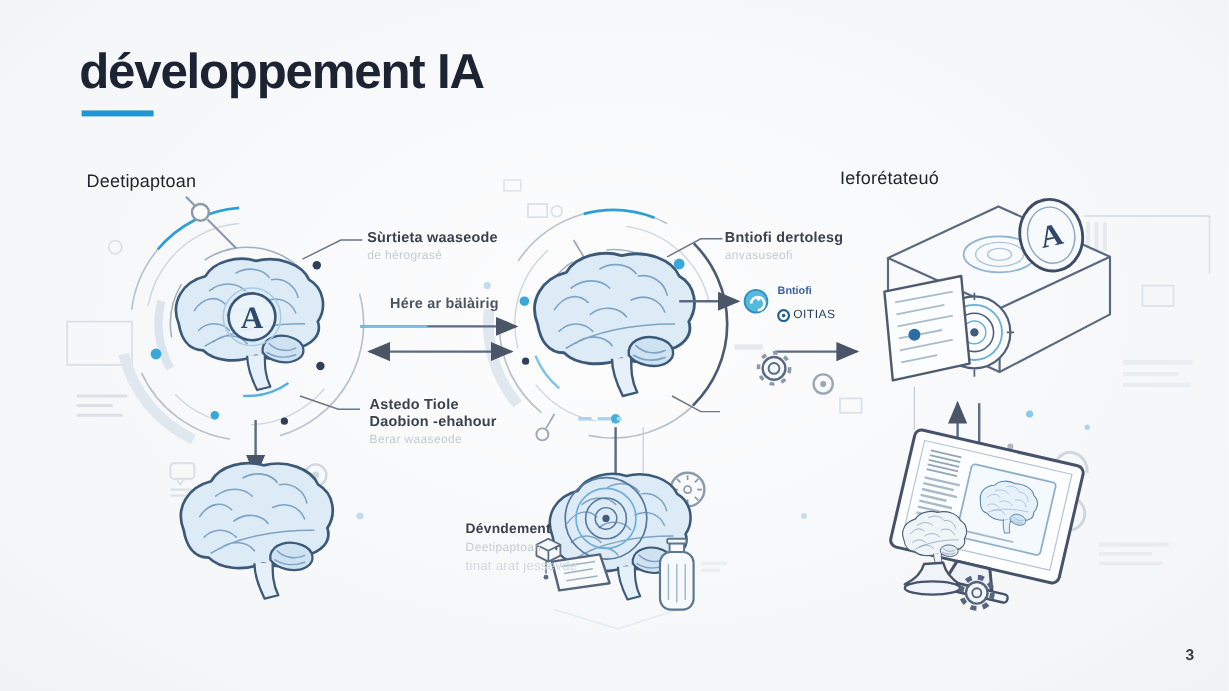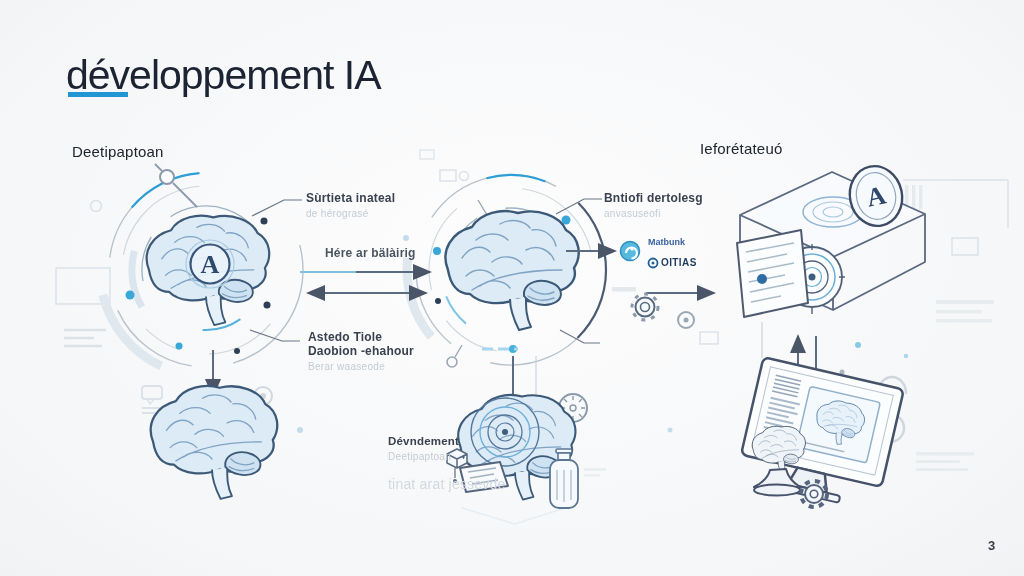--- a/index.html
+++ b/index.html
@@ -1,28 +1,28 @@
 <!DOCTYPE html>
 <html><head>
 <meta charset="utf-8">
 <style>
   html,body{margin:0;padding:0;}
   .slide{position:relative;width:1024px;height:576px;overflow:hidden;
     background:radial-gradient(ellipse at 50% 45%, #fdfdfe 0%, #f5f6f7 78%, #f1f2f4 100%);
     font-family:"Liberation Sans",sans-serif;}
   .slide svg{position:absolute;left:0;top:0;z-index:1;}
   .txt{position:absolute;z-index:2;}
-  .title{left:66px;top:36px;font-size:41px;font-weight:400;color:#1c2433;letter-spacing:-1px;margin-top:16px;}
+  .title{left:66px;top:36px;font-size:41px;font-weight:700;color:#1c2433;letter-spacing:-1px;}
   .title-underline{position:absolute;z-index:2;left:68px;top:92px;width:60px;height:5px;background:#2196d3;}
   .seclabel{font-size:15px;font-weight:400;color:#20262e;letter-spacing:.2px;}
   .callout{font-size:12px;font-weight:700;color:#39424e;line-height:14px;letter-spacing:.2px;}
   .callout .sub{font-size:10px;font-weight:400;color:#c3cbd3;margin-top:2px;letter-spacing:.3px;}
-  .callout .sub2{font-size:14px;font-weight:400;color:#d3d9df;margin-top:13px;}
+  .callout .sub2{font-size:11px;font-weight:400;color:#d3d9df;margin-top:1px;}
   .c-small{font-size:9px;font-weight:700;color:#3a62a0;}
-  .c-oitias{font-size:10px;font-weight:700;color:#1f3c5e;letter-spacing:.4px;}
+  .c-oitias{font-size:10px;font-weight:400;color:#1f3c5e;letter-spacing:.4px;}
   .pagenum{left:988px;top:538px;font-size:13px;font-weight:600;color:#3a3f46;}
   
   .b-out{fill:var(--bfill,#dcebf6);stroke:var(--bstroke,#3c5a78);stroke-width:2.4;stroke-linejoin:round;}
   .b-cb{fill:var(--bcb,#cfe2f1);stroke:var(--bstroke,#3c5a78);stroke-width:2;}
   .b-stem{fill:var(--bfill,#e6f0f8);stroke:var(--bstroke,#3c5a78);stroke-width:2;stroke-linejoin:round;}
   .b-gy,.b-cbl{fill:none;stroke:var(--bgy,#7fa3c4);stroke-width:1.4;stroke-linecap:round;}
   .arrow{stroke:#5a6b82;stroke-width:2;fill:none;}
   .leader{stroke:#6b7687;stroke-width:1.2;fill:none;}
   .faint{stroke:#d8dfe6;fill:none;}
 </style>
@@ -256,40 +256,40 @@
     </g>
   </svg>
 
   <div class="txt title">développement IA</div>
   <div class="title-underline"></div>
 
   <div class="txt seclabel" style="left:72px;top:143px">Deetipaptoan</div>
   <div class="txt seclabel" style="left:700px;top:140px">Ieforétateuó</div>
 
   <div class="txt callout" style="left:306px;top:191px">
-    <div>Sùrtieta inateal</div>
+    <div>Sùrtieta waaseode</div>
     <div class="sub">de hérograsé</div>
   </div>
 
   <div class="txt callout" style="left:325px;top:246px;color:#4a5560">
     <div>Hére ar bälàirig</div>
   </div>
 
   <div class="txt callout" style="left:604px;top:191px">
     <div>Bntiofi dertolesg</div>
     <div class="sub">anvasuseofi</div>
   </div>
 
   <div class="txt callout" style="left:308px;top:330px">
     <div>Astedo Tiole</div>
     <div>Daobion -ehahour</div>
     <div class="sub">Berar waaseode</div>
   </div>
 
-  <div class="txt c-small" style="left:648px;top:237px">Matbunk</div>
+  <div class="txt c-small" style="left:648px;top:237px">Bntiofi</div>
   <div class="txt c-oitias" style="left:661px;top:257px">OITIAS</div>
 
 
   <div class="txt callout" style="left:388px;top:434px;font-size:11.5px">
     <div>Dévndement</div>
     <div class="sub">Deetipaptoan</div>
     <div class="sub2">tinat arat jessevde</div>
   </div>
 
   <div class="txt pagenum">3</div>

